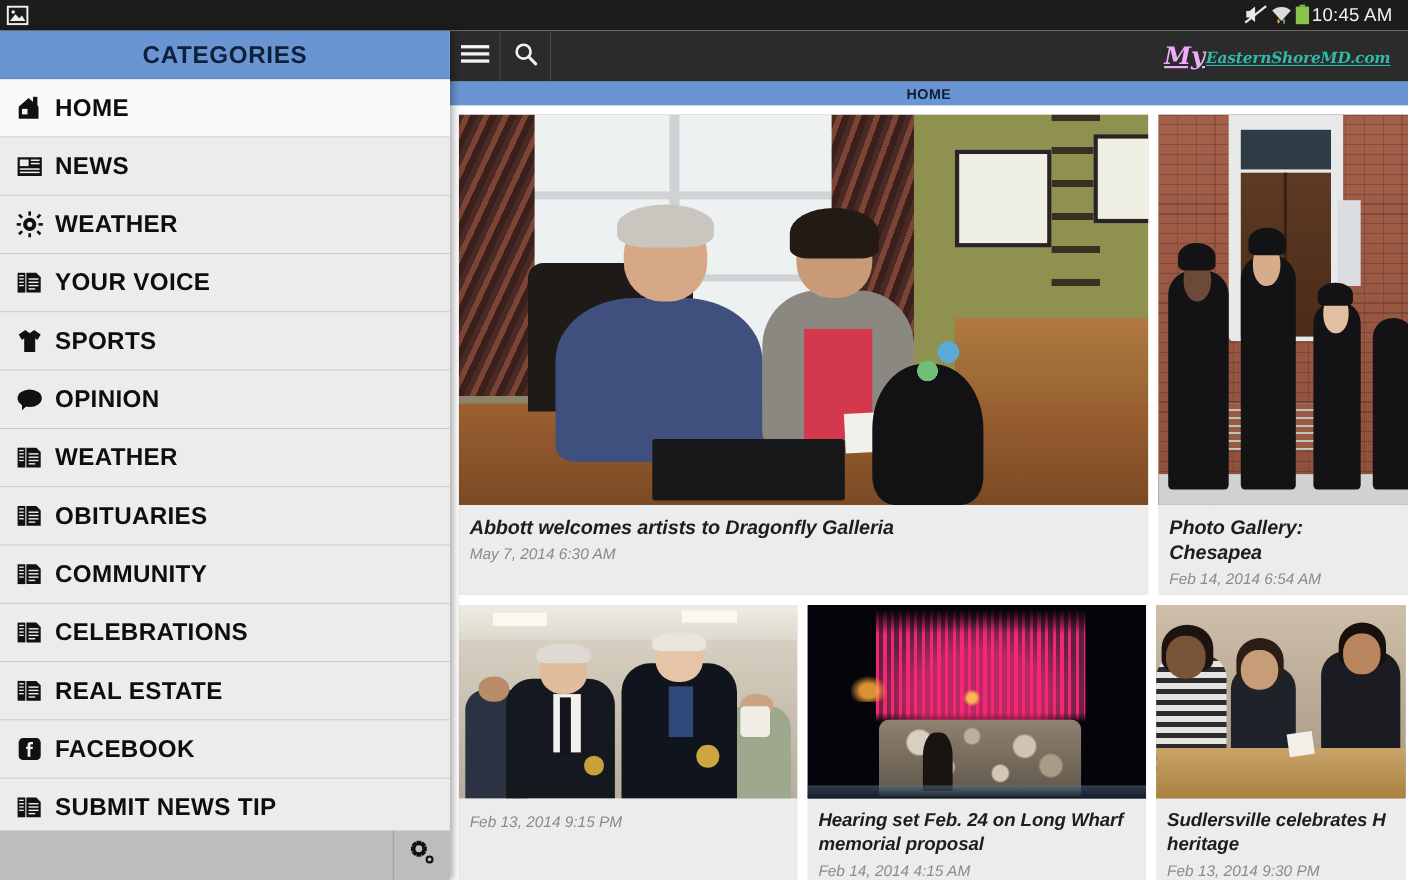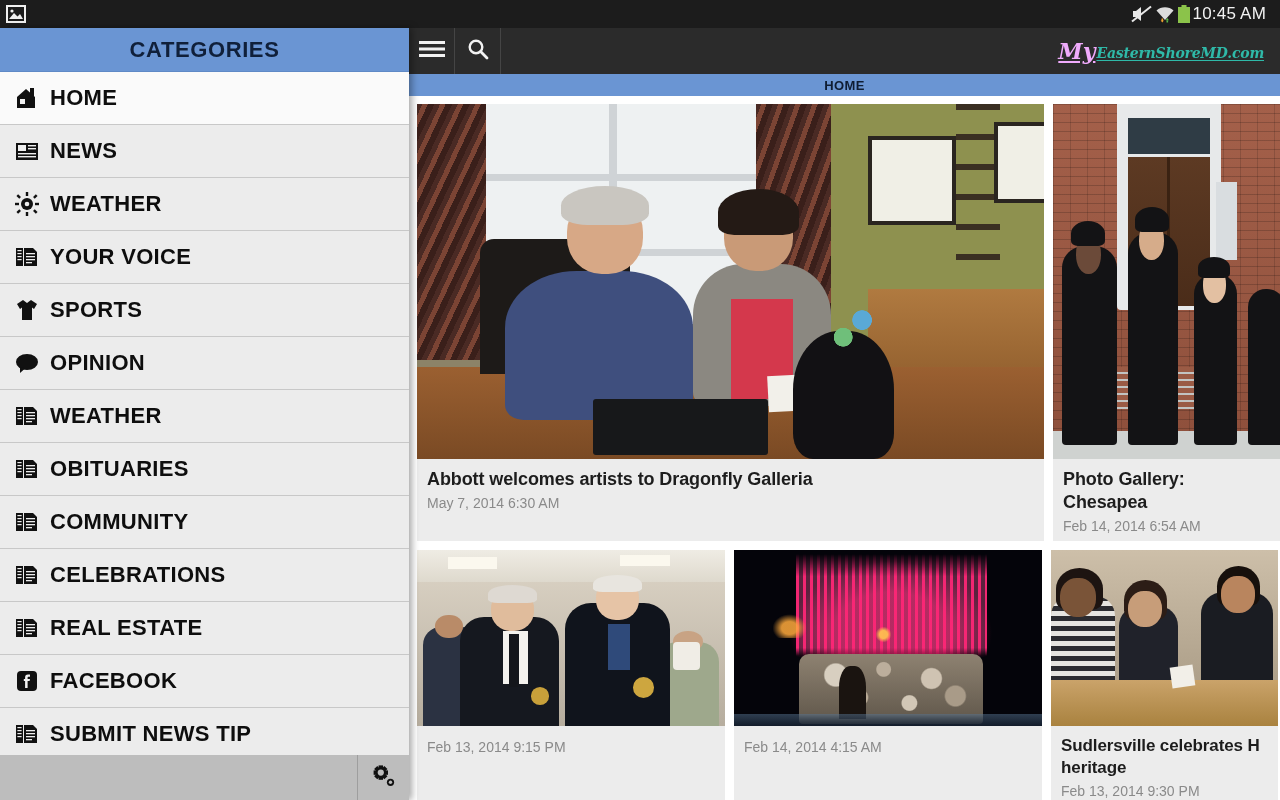--- a/index.html
+++ b/index.html
@@ -10,21 +10,21 @@
   }
   .screen{ position:relative; width:1280px; height:800px; overflow:hidden; }
 
   
   .statusbar{
     position:absolute; top:0; left:0; width:1280px; height:28px;
     background:#1c1c1c; display:flex; align-items:center;
     padding:0 8px 0 6px;
   }
   .sb-left{ display:flex; align-items:center; gap:6px; }
-  .sb-right{ margin-left:auto; display:flex; align-items:center; gap:2px; padding-right:6px;}
+  .sb-right{ margin-left:auto; display:flex; align-items:flex-start; gap:2px; padding-right:6px;}
   .sb-time{ color:#f2f2f2; font-size:17px; letter-spacing:.2px; font-family:"Liberation Sans",sans-serif;}
   .sb-icon{ display:flex; align-items:center; }
 
   
   .drawer{
     position:absolute; top:28px; left:0; width:409px; height:772px;
     background:#ececec; z-index:5;
     box-shadow: 3px 0 7px rgba(0,0,0,.35);
   }
   .drawer-header{
@@ -82,21 +82,21 @@
     font-weight:bold; font-size:14px; line-height:1; letter-spacing:-.2px;
     text-decoration:underline; text-underline-offset:2px;
     margin-left:1px; margin-top:4px;
   }
   .crumbbar{
     height:22px; background:#6a95d3; display:flex; align-items:center;
     justify-content:center;
   }
   .crumbbar .t{ font-size:13px; font-weight:bold; color:#0f1d33; letter-spacing:.4px; }
 
-  .feed{ height:668px; background:#ffffff; padding:8px 0 0 8px; }
+  .feed{ height:668px; background:#ffffff; padding:8px 0 0 8px;font-style:italic; }
   .row{ display:flex; gap:9px; }
   .row.r1{ margin-bottom:9px; }
 
   .card{ background:#ececec; overflow:hidden; position:relative; }
   .card.big{ width:627px; height:437px; }
   .card.side{ width:227px; height:437px; }
   .card.small{ width:308px; height:255px; }
   .card.small-cut{ width:227px; height:255px; }
 
   .thumb{ width:100%; overflow:hidden; position:relative; }
@@ -480,20 +480,21 @@
                 <div class="glow"></div>
                 <div class="jets"></div>
               <div class="lamp"></div>
                 <div class="orb"></div>
               <div class="basin"></div>
                 <div class="darkfig"></div>
                 <div class="front"></div>
             </div>
           </div>
           <div class="meta">
+            <div class="title">Hearing set Feb. 24 on Long Wharf memorial proposal</div>
             <div class="date">Feb 14, 2014 4:15 AM</div>
           </div>
         </div>
 
         <div class="card small-cut">
           <div class="thumb">
             <div class="ph p5">
               <div class="wall"></div>
               <div class="sA"></div>
                 <div class="sAhair"></div>

